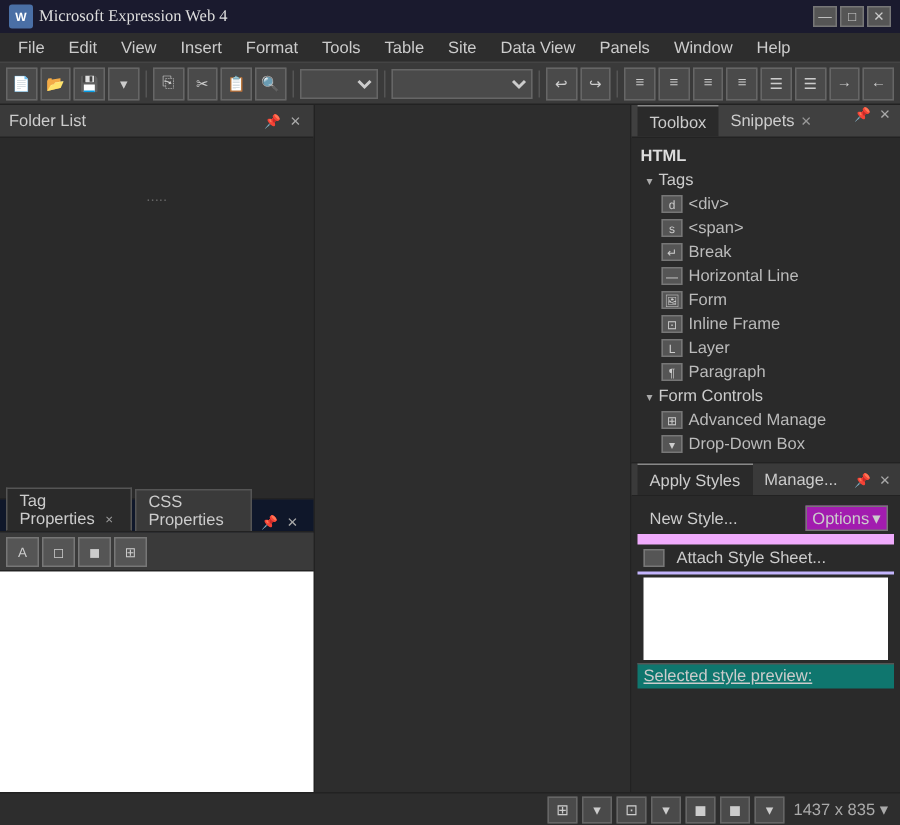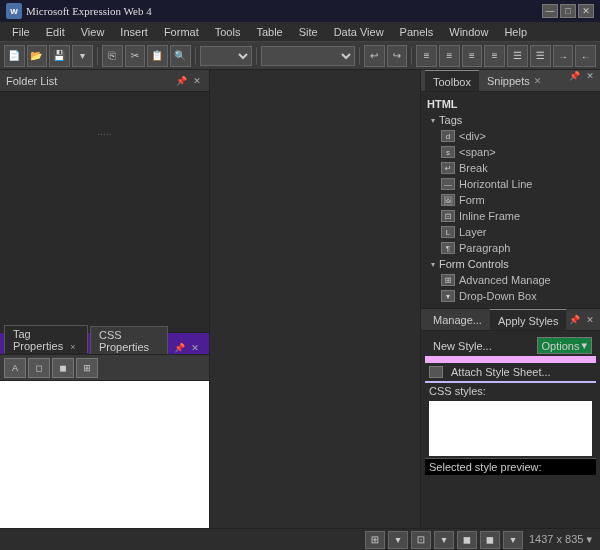--- a/index.html
+++ b/index.html
@@ -138,21 +138,21 @@
     }
 
     
     #props-panel {
       height: 195px;
       display: flex;
       flex-direction: column;
     }
     #props-tabs {
       height: 22px;
-      background: #4c1d95;
+      background: #0f172a;
       display: flex;
       align-items: flex-end;
       padding: 0 4px;
       border-bottom: 1px solid #222;
       justify-content: space-between;
     }
     .props-tab {
       padding: 2px 8px 1px;
       font-size: 11px;
       color: #ccc;
@@ -305,21 +305,21 @@
       padding: 2px 4px; gap: 4px;
       border-bottom: 7px solid #f0abfc;
     }
     .apply-new-btn {
       font-size: 11px; color: #ccc; cursor: pointer;
       padding: 1px 4px;
     }
     .apply-options-btn {
       font-size: 11px; color: #ccc; cursor: pointer;
       padding: 1px 4px;
-      background: #15803d; border: 1px solid #777;
+      background: #a21caf; border: 1px solid #777;
       display: flex; align-items: center; gap: 2px;
     }
     .apply-attach-row {
       display: flex; align-items: center;
       padding: 2px 4px; gap: 4px;
       border-bottom: 2px solid #c4b5fd;
       text-align: right;
     }
     .attach-icon {
       width: 14px; height: 12px;
@@ -331,22 +331,23 @@
       font-size: 11px; color: #ccc;
     }
     .css-styles-box {
       margin: 2px 4px;
       background: #fff;
       height: 55px;
     }
     .selected-preview-label {
       padding: 2px 4px;
       font-size: 11px; color: #ccc;
-      background: #000000;
+      background: #0f766e;
       border-top: 1px solid #555;
+      text-decoration: underline;
     }
     .selected-preview-box {
       flex: 1;
       background: #fff;
       margin: 2px 4px;
     }
 
     
     #status-bar {
       height: 22px;
@@ -543,46 +544,45 @@
         <div class="tb-item">
           <div class="tb-item-icon">▾</div>
           <span>Drop-Down Box</span>
         </div>
       </div>
     </div>
 
     <div id="apply-styles">
       <div id="apply-styles-header">
         <div class="apply-tabs">
+          <div class="apply-tab active">
+            <span>Apply Styles</span>
+          </div>
           <div class="apply-tab">
             <span>Manage...</span>
-          </div>
-          <div class="apply-tab active">
-            <span>Apply Styles</span>
           </div>
         </div>
         <div style="display:flex;align-items:center;gap:3px;">
           <span class="panel-ctrl-btn">📌</span>
           <span class="panel-ctrl-btn">✕</span>
         </div>
       </div>
       <div class="apply-content">
         <div class="apply-btn-row">
           <span class="apply-new-btn">New Style...</span>
           <div style="flex:1;"></div>
           <div class="apply-options-btn">
             <span>Options</span>
             <span>▾</span>
           </div>
         </div>
         <div class="apply-attach-row">
           <div class="attach-icon"></div>
           <span class="apply-new-btn">Attach Style Sheet...</span>
         </div>
-        <div class="css-styles-label">CSS styles:</div>
         <div class="css-styles-box"></div>
         <div class="selected-preview-label">Selected style preview:</div>
         <div class="selected-preview-box"></div>
       </div>
     </div>
   </div>
 </div>
 
 <div id="status-bar">
   <div class="status-icon">⊞</div>

